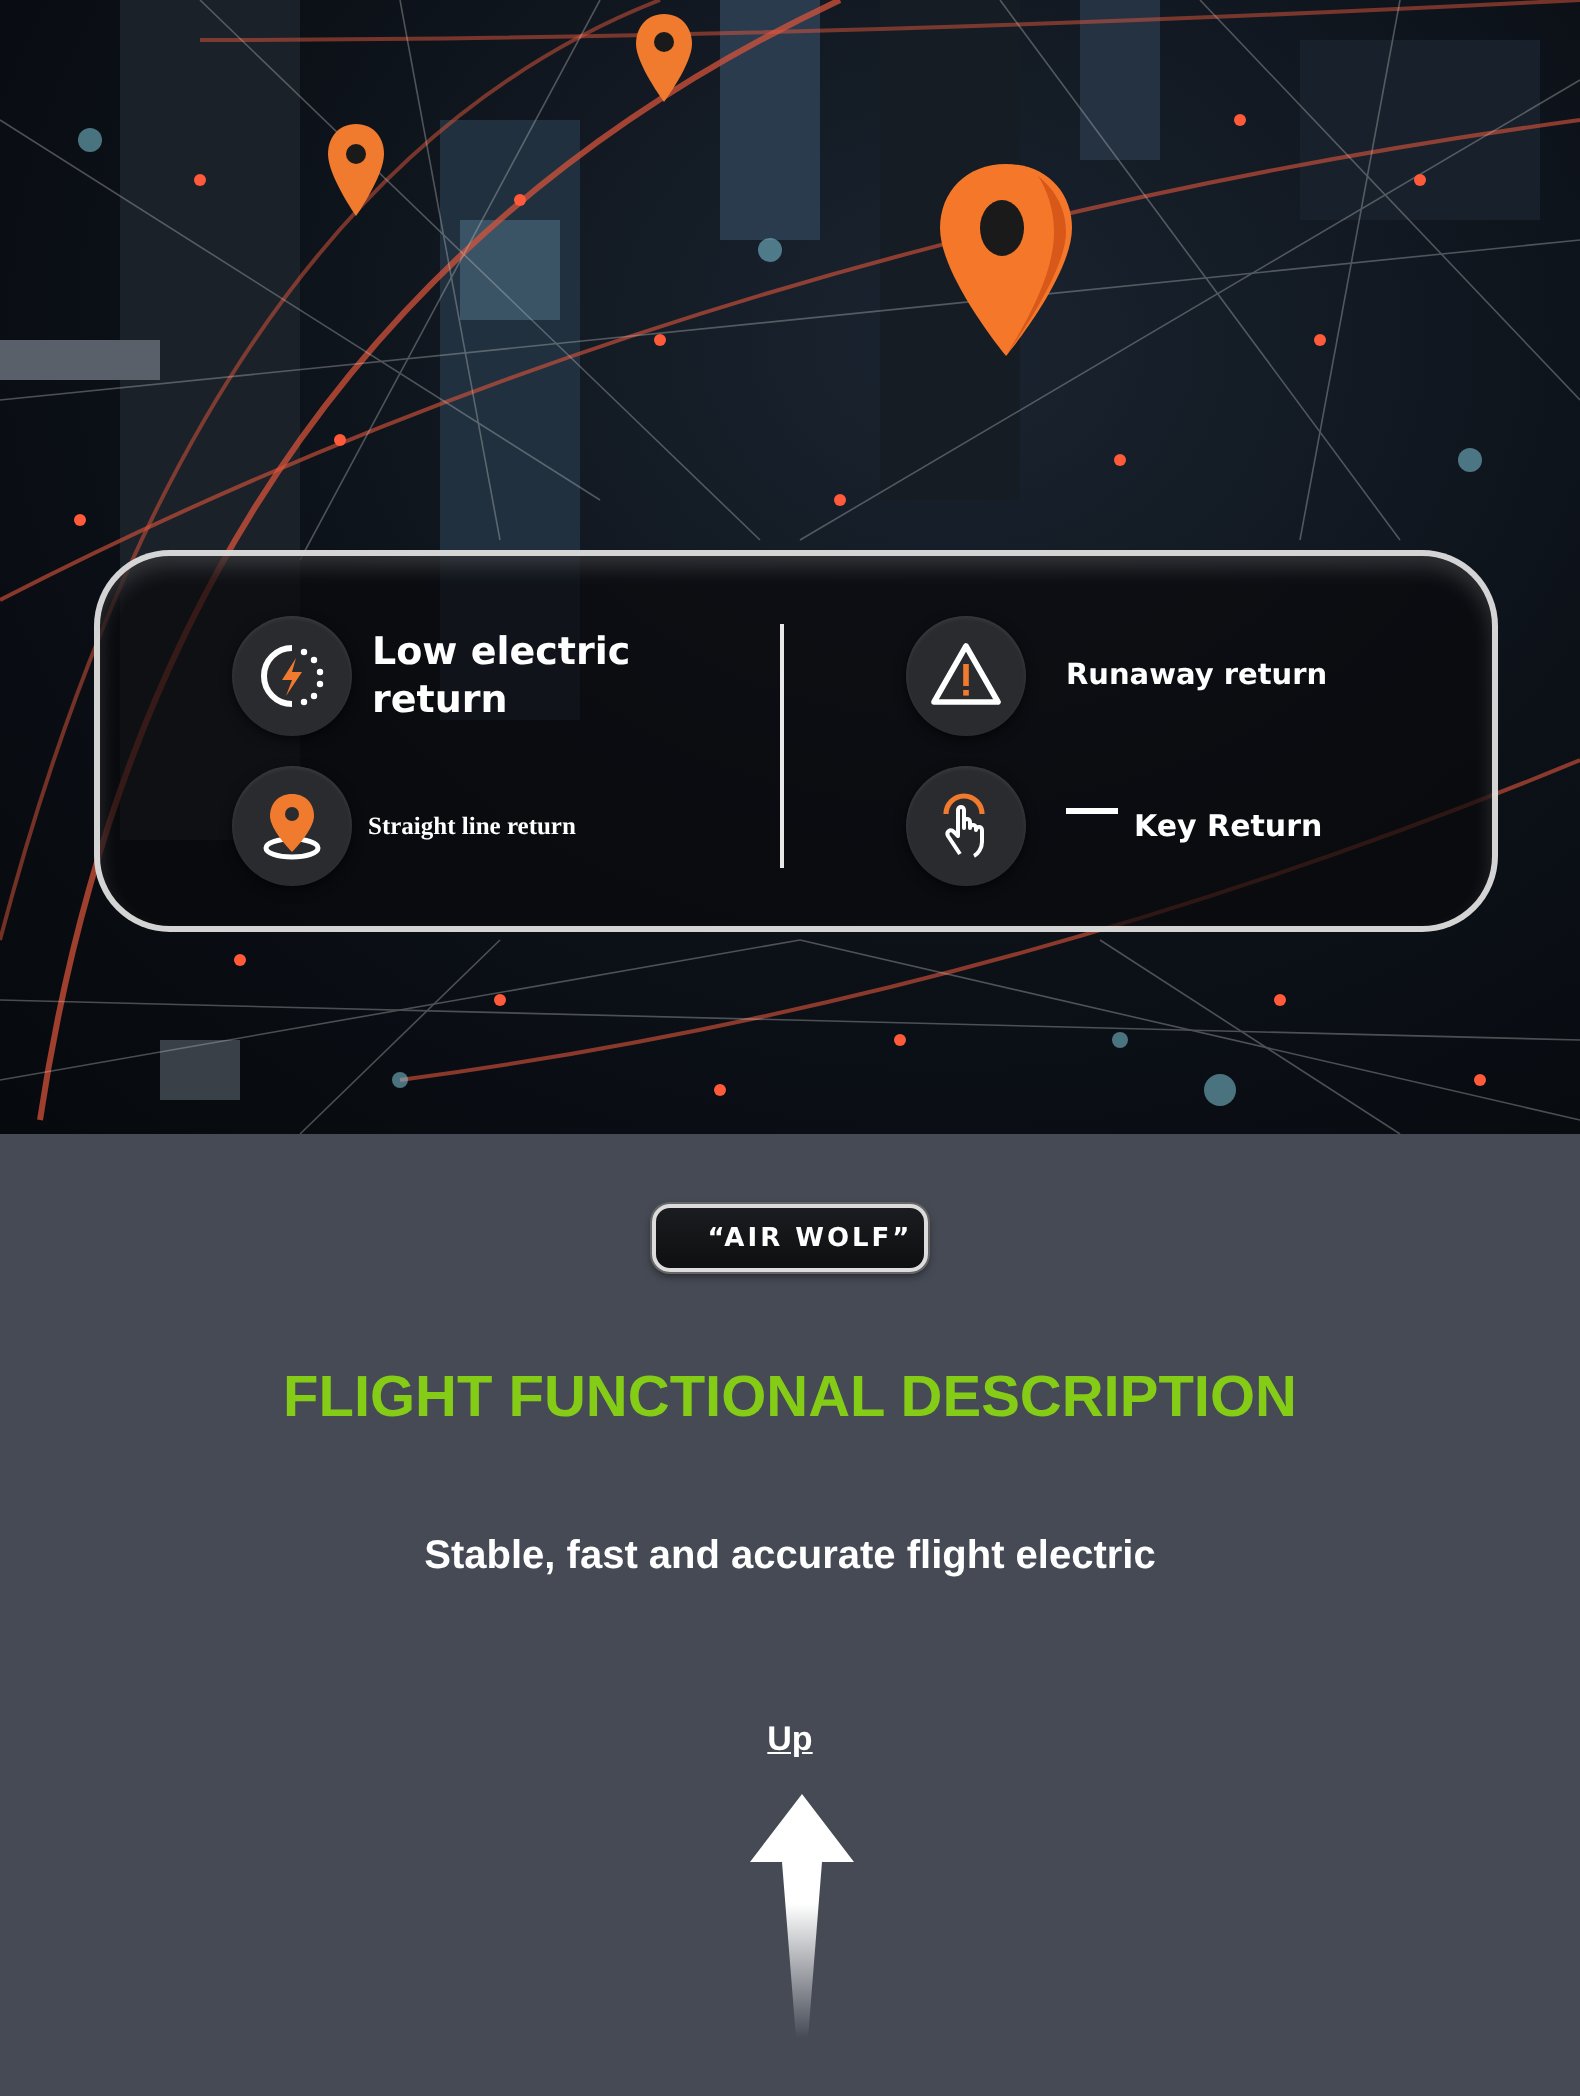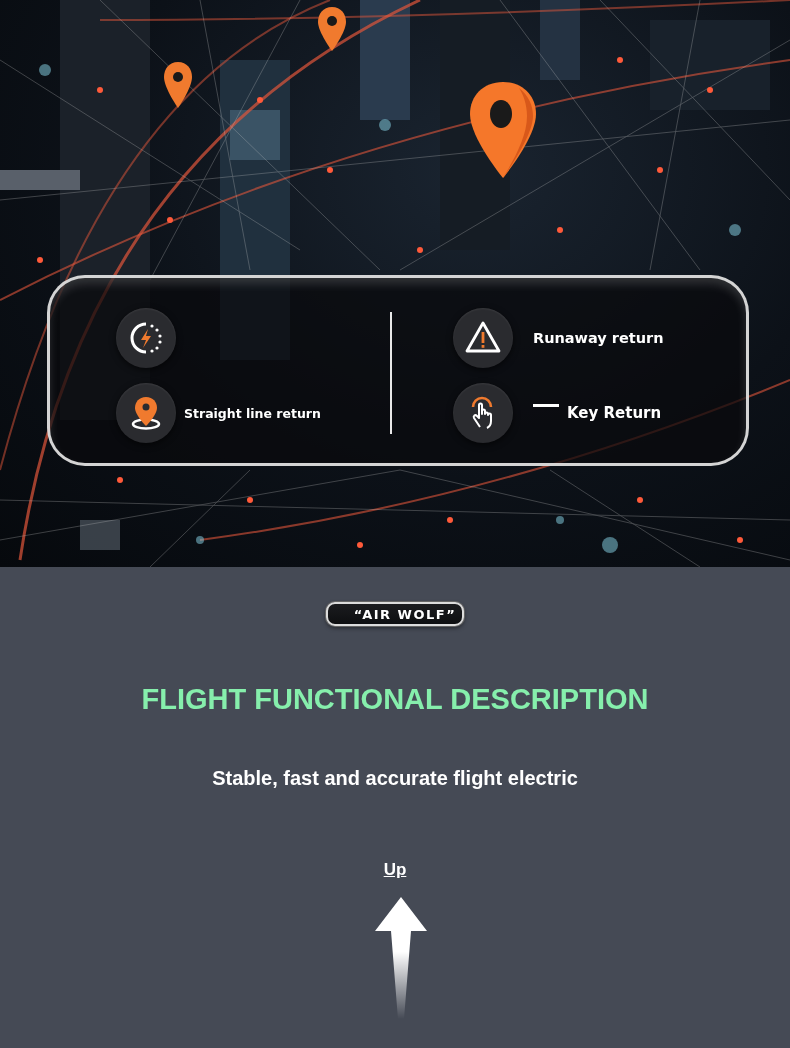--- a/index.html
+++ b/index.html
@@ -30,43 +30,43 @@
     width: 60px; height: 60px; border-radius: 50%;
     background: #2a2b2f;
     box-shadow: 0 2px 6px rgba(0,0,0,0.6), inset 0 1px 2px rgba(255,255,255,0.08);
     display: flex; align-items: center; justify-content: center;
     flex-shrink: 0;
   }
   .feat-label { color: #fff; font-weight: bold; }
   .f1 { left: 66px; top: 30px; }
   .f1 .feat-label { font-size: 19px; line-height: 24px; margin-left: 10px; width: 140px; }
   .f2 { left: 66px; top: 105px; }
-  .f2 .feat-label { font-size: 12.5px; margin-left: 8px; }
+  .f2 .feat-label { font-size: 12.5px; margin-left: 8px; font-family: Liberation Serif, serif; }
   .f3 { left: 403px; top: 30px; }
   .f3 .feat-label { font-size: 14.5px; margin-left: 20px; }
   .f4 { left: 403px; top: 105px; }
   .f4 .feat-label { font-size: 15px; margin-left: 20px; display: flex; align-items: flex-start; }
   .dash { display: inline-block; width: 26px; height: 3px; background: #fff; margin-right: 8px; }
 
   .lower {
     position: absolute; left: 0; top: 567px; width: 790px; height: 481px; background: #454a55;
   }
   .badge {
-    position: absolute; left: 326px; top: 35px; width: 138px; height: 24px;
+    position: absolute; left: 326px; top: 35px; width: 138px; height: 34px;
     border-radius: 9px; background: linear-gradient(#1b1c1f, #0e0f11);
     border: 2px solid #dcdcdc;
     box-shadow: 0 0 0 1px #666, 0 2px 4px rgba(0,0,0,0.5);
     color: #fff; font-size: 13px; font-weight: bold; letter-spacing: 1.5px;
     display: flex; align-items: center; justify-content: center;
     font-family: "DejaVu Sans", sans-serif;
     padding-left: 20px;
   }
   .title {
     position: absolute; left: 0; top: 116px; width: 790px; text-align: center;
-    color: #86efac; font-size: 29px; font-weight: bold; letter-spacing: 0px;
+    color: #84cc16; font-size: 29px; font-weight: bold; letter-spacing: 0px;
     font-family: "Liberation Sans", sans-serif;
   }
   .subtitle {
     position: absolute; left: 0; top: 200px; width: 790px; text-align: center;
     color: #fff; font-size: 20px; font-weight: bold;
     font-family: "Liberation Sans", sans-serif;
   }
   .up-label {
     position: absolute; left: 360px; top: 293px; width: 70px; text-align: center;
     color: #fff; font-size: 17px; font-weight: bold;
@@ -169,20 +169,21 @@
           <path d="M20 6 A14 14 0 0 0 20 34" stroke="#fff" stroke-width="3" fill="none"></path>
           <circle cx="26" cy="8" r="1.6" fill="#fff"></circle>
             <circle cx="31" cy="12" r="1.6" fill="#fff"></circle>
           <circle cx="34" cy="18" r="1.6" fill="#fff"></circle>
             <circle cx="34" cy="24" r="1.6" fill="#fff"></circle>
           <circle cx="31" cy="30" r="1.6" fill="#fff"></circle>
             <circle cx="26" cy="33" r="1.6" fill="#fff"></circle>
           <path d="M22 11 L15 22 H20 L17 30 L25 18 H20 Z" fill="#f07a2e"></path>
         </svg>
       </div>
+      <span class="feat-label">Low electric return</span>
     </div>
     <div class="feat f2">
       <div class="icon-circle">
         <svg width="40" height="40" viewBox="0 0 40 40">
           <ellipse cx="20" cy="31" rx="13" ry="4.5" stroke="#fff" stroke-width="2.5" fill="none"></ellipse>
           <path d="M20 4 C13 4 9 9 9 15 C9 22 20 33 20 33 C20 33 31 22 31 15 C31 9 27 4 20 4 Z" fill="#f07a2e"></path>
           <circle cx="20" cy="14" r="3.5" fill="#2a2b2f"></circle>
         </svg>
       </div>
       <span class="feat-label">Straight line return</span>

